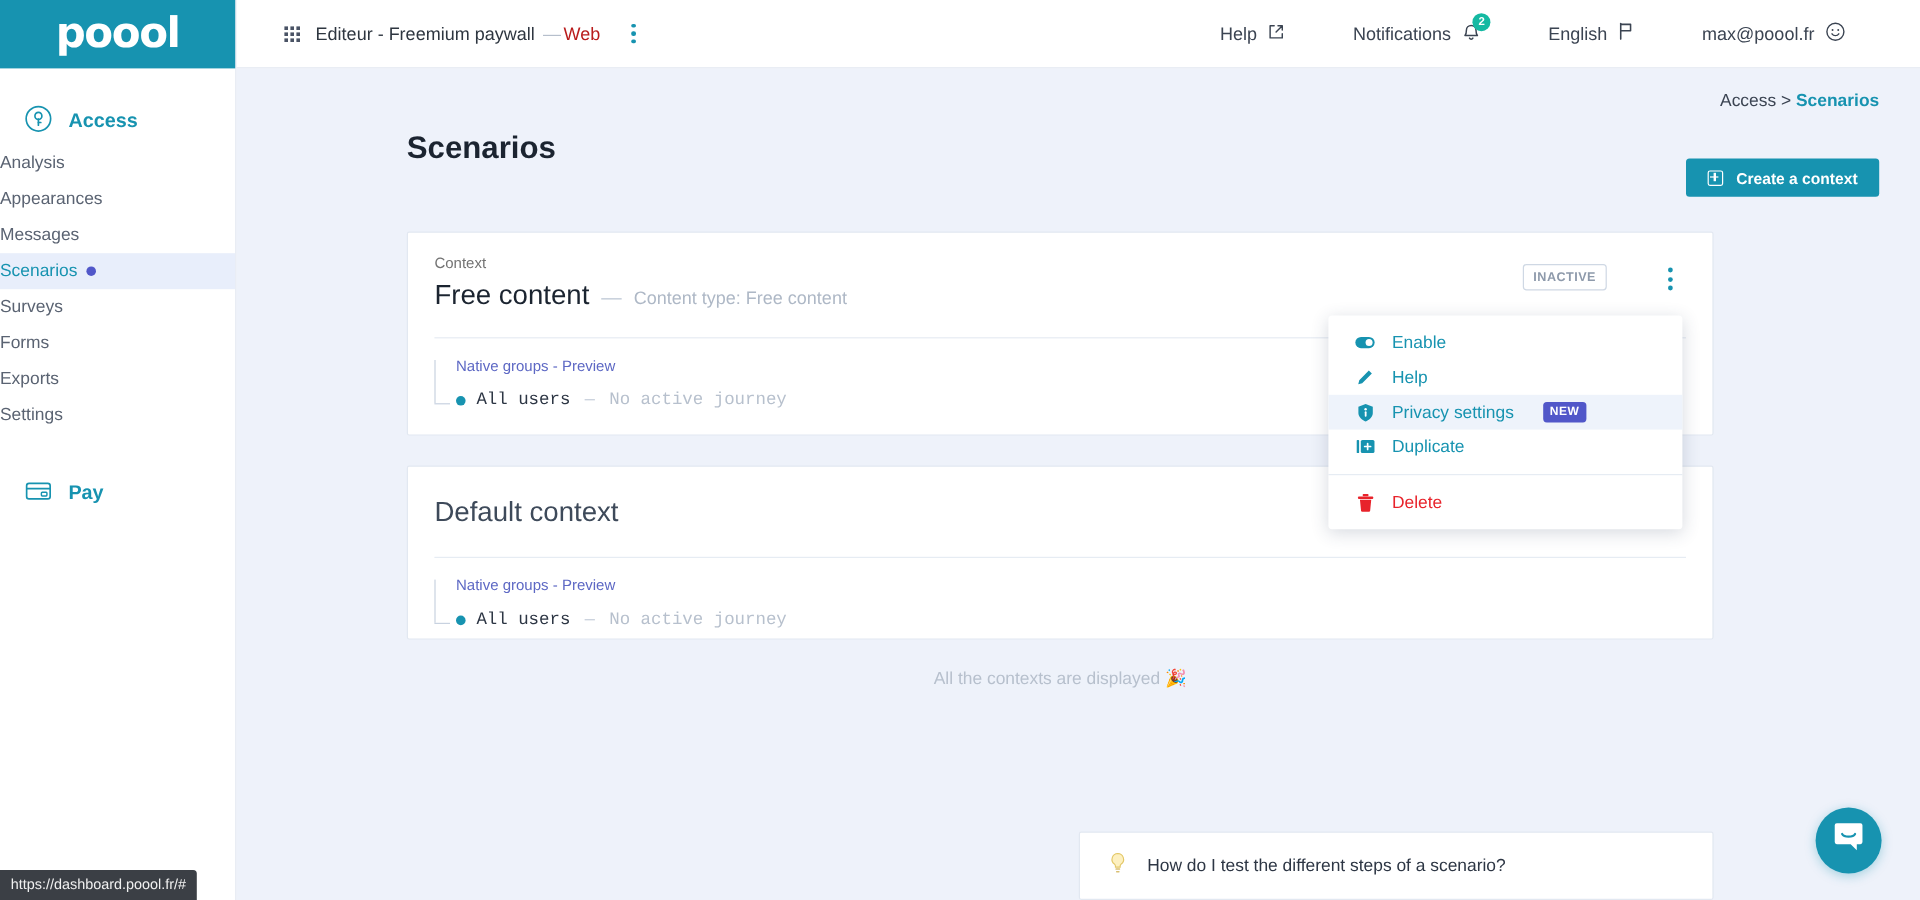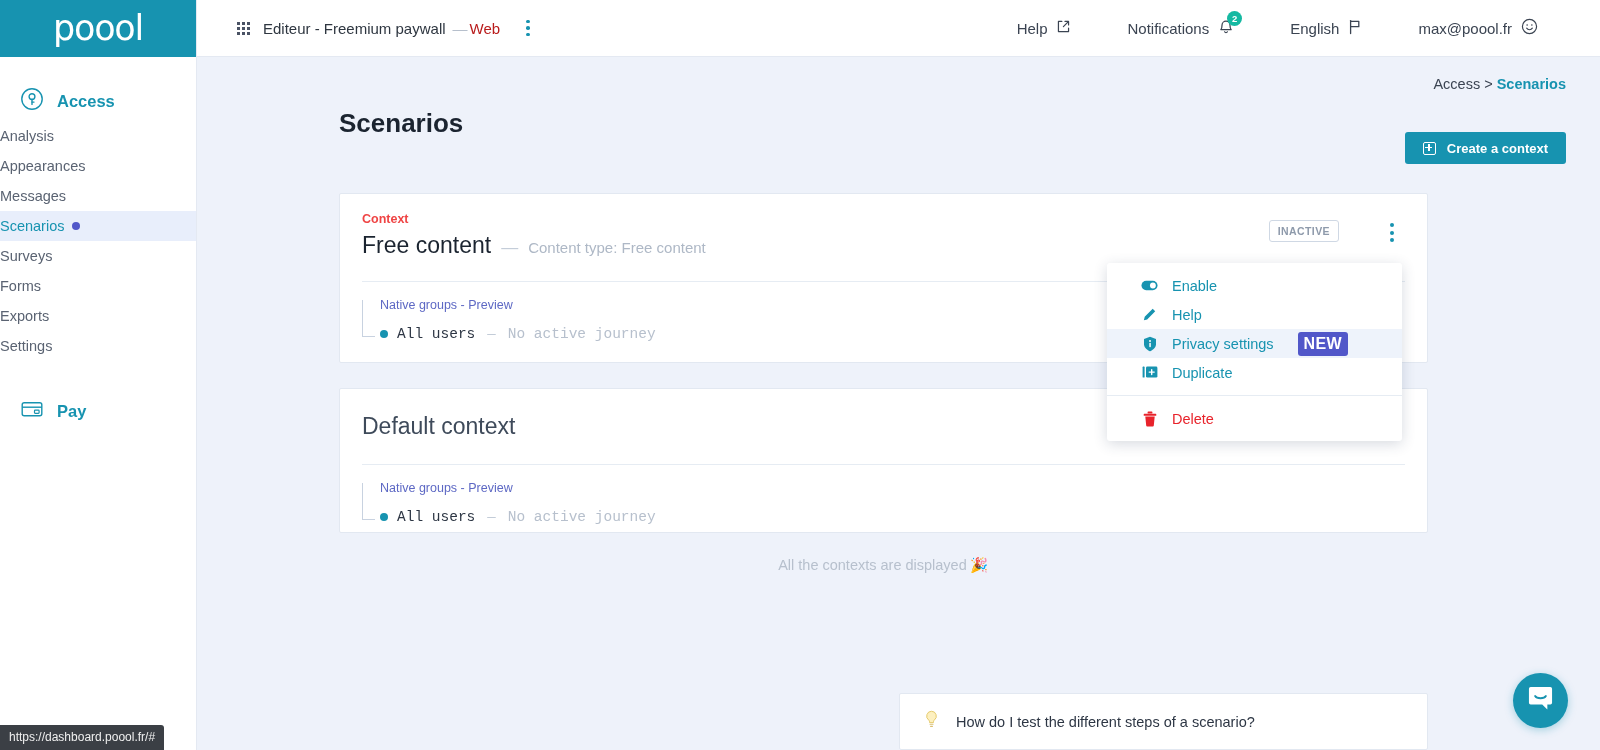--- a/index.html
+++ b/index.html
@@ -17,21 +17,21 @@
     width: 197px; height: 750px;
     background: #ffffff;
     border-right: 1px solid #e4e9f2;
     z-index: 20;
   }
   #logo-area {
     height: 57px; background: #1793b0;
     display: flex; align-items: center; justify-content: center;
   }
   #logo-text {
-    color: #ffffff; font-size: 35px; font-weight: 400;
+    color: #ffffff; font-size: 35px; font-weight: 700;
     letter-spacing: -1.2px; line-height: 1;
     font-family: "DejaVu Sans", sans-serif;
   }
   .nav-group-head {
     display: flex; align-items: center; gap: 13px;
     padding: 0 0 0 20px; height: 40px; margin-top: 24px;
     cursor: pointer;
   }
   .nav-group-head .gtext {
     color: #1793b0; font-size: 16.5px; font-weight: 700;
@@ -126,21 +126,21 @@
   
   .ctx-card {
     position: absolute; left: 142px; width: 1089px;
     background: #ffffff; border: 1px solid #e2e8f1;
     border-radius: 2px;
   }
   #card1 { top: 136px; height: 170px; }
   #card2 { top: 331px; height: 145px; }
 
   .ctx-head { padding: 18px 22px 0 22px; position: relative; }
-  .ctx-kicker { font-size: 12.5px; color: #ef4444; margin-bottom: 6px; font-weight: bold; }
+  .ctx-kicker { font-size: 12.5px; color: #737373; margin-bottom: 6px; }
   .ctx-titleline { display: flex; align-items: baseline; }
   .ctx-title { font-size: 23px; color: #1b2430; font-weight: 400; }
   .ctx-title.plain { color: #3e4a5a; }
   .ctx-sep { color: #c3ccd8; font-size: 17px; margin: 0 10px; }
   .ctx-subtitle { font-size: 15px; color: #aeb8c6; }
 
   .ctx-badge {
     position: absolute; right: 88px; top: 26px;
     border: 1px solid #cfd8e4; border-radius: 3px;
     padding: 4px 8px; font-size: 10.5px; color: #8e9aab;
@@ -179,29 +179,29 @@
   
   #ctx-menu {
     position: absolute; left: 910px; top: 206px;
     width: 295px; background: #ffffff;
     border-radius: 3px;
     box-shadow: 0 3px 14px rgba(40,60,90,0.19);
     z-index: 40; padding: 8px 0 8px 0;
   }
   .menu-item {
     display: flex; align-items: center; gap: 14px;
-    height: 29px; padding: 0 34px; font-size: 14.5px;
+    height: 29px; padding: 0 22px; font-size: 14.5px;
     color: #1793b0; cursor: pointer;
   }
   .menu-item.highlight { background: #eef3fb; }
   .menu-item.danger { color: #e8232b; }
   .menu-sep { border-top: 1px solid #e6ecf3; margin: 8px 0; }
   .mi-icon { width: 17px; display: flex; align-items: center; justify-content: center; flex: none; }
   .new-badge {
-    background: #5157c9; color: #ffffff; font-size: 16px; font-weight: 700;
+    background: #5157c9; color: #ffffff; font-size: 10px; font-weight: 700;
     padding: 3px 6px; border-radius: 3px; margin-left: 10px; letter-spacing: 0.4px;
   }
 
   
   .faq-card {
     position: absolute; top: 636px; height: 57px;
     background: #ffffff; border: 1px solid #e2e8f1;
     border-radius: 2px; display: flex; align-items: center;
     gap: 17px; padding: 0 24px; cursor: pointer;
   }

